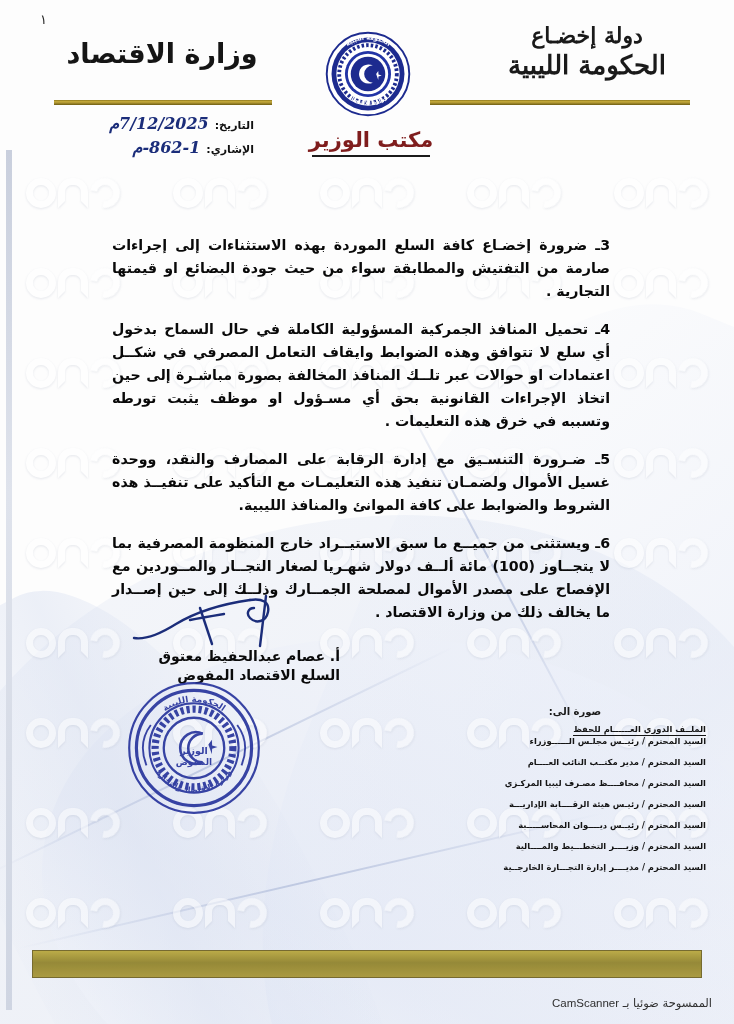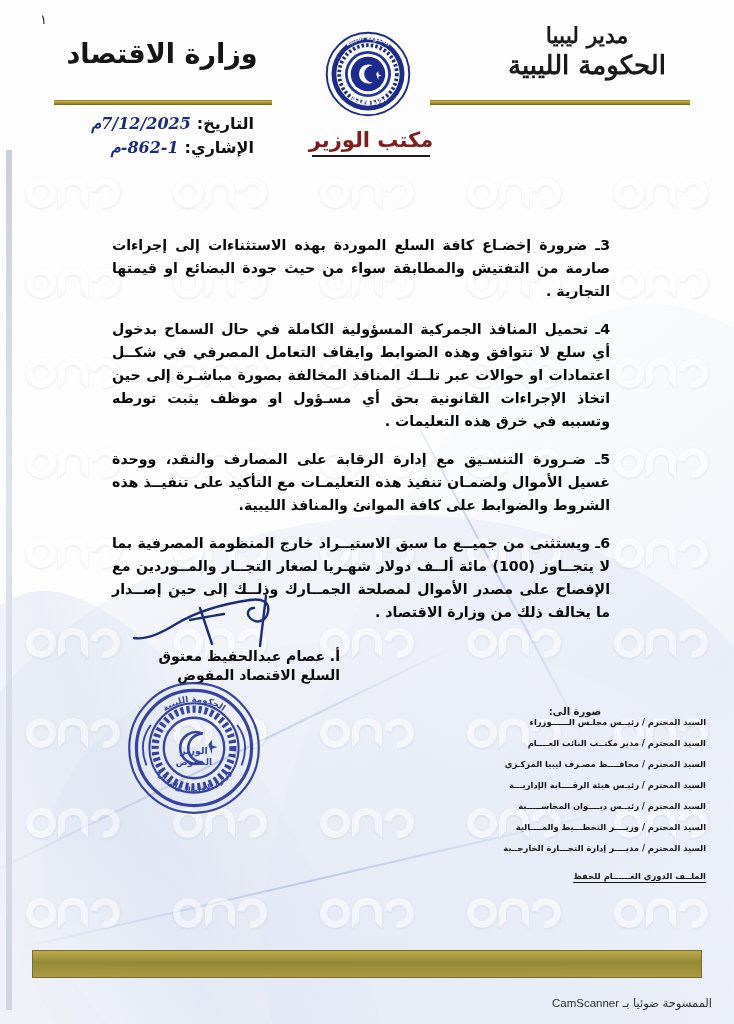--- a/index.html
+++ b/index.html
@@ -165,21 +165,21 @@
     color: #111;
   }
   .meta-row {
     display: flex;
     align-items: baseline;
     justify-content: flex-start;
     gap: 6px;
     margin-bottom: 5px;
     white-space: nowrap;
   }
-  .meta-label { font-weight: bold; font-size: 16px; }
+  .meta-label { font-weight: bold; font-size: 11px; }
   .meta-value {
     font-family: "DejaVu Serif", "Liberation Serif", serif;
     color: #1b2d7a;
     font-size: 16px;
     font-weight: bold;
     font-style: italic;
     letter-spacing: .5px;
   }
 
   .corner-mark {
@@ -560,21 +560,21 @@
 
   <div class="header">
 
     <div class="corner-mark">١</div>
 
     <div class="ministry-title">وزارة الاقتصاد</div>
     <div class="rule-gold rule-left"></div>
     <div class="rule-gold rule-right"></div>
 
     <div class="state-title">
-      <div class="l1">مدير ليبيا</div>
+      <div class="l1">دولة إخضـاع</div>
       <div class="l2">الحكومة الليبية</div>
     </div>
 
     <div class="emblem">
       <svg viewBox="0 0 100 100" xmlns="http://www.w3.org/2000/svg">
         <defs>
           <path id="arcTop" d="M 14,50 A 36,36 0 0 1 86,50" fill="none"></path>
           <path id="arcBot" d="M 18,50 A 32,32 0 0 0 82,50" fill="none"></path>
         </defs>
         <circle cx="50" cy="50" r="44" fill="#ffffff"></circle>
@@ -655,32 +655,32 @@
           <textPath href="#sealBot" startOffset="50%" text-anchor="middle">وزارة الاقتصاد والتجارة</textPath>
         </text>
         <text x="50" y="54" font-size="6.6" font-family="DejaVu Sans, sans-serif" font-weight="bold" fill="#24319b" text-anchor="middle">الوزير</text>
         <text x="50" y="62" font-size="6.2" font-family="DejaVu Sans, sans-serif" font-weight="bold" fill="#24319b" text-anchor="middle">المفوض</text>
       </g>
     </svg>
   </div>
 
   <div class="cc-block">
     <div class="cc-head">صورة الى:</div>
+    <div style="text-align:right;">
+      <span class="cc-last">الملــف الدوري العــــــام للحفظ</span>
+    </div>
     <div id="cc-items">
         <div class="cc-item">السيد المحترم / رئيــس مجلـس الــــــوزراء</div>
         <div class="cc-item">السيد المحترم / مدير مكتــب النائب العــــام</div>
         <div class="cc-item">السيد المحترم / محافــــظ مصـرف ليبيا المركـزي</div>
         <div class="cc-item">السيد المحترم / رئيـس هيئة الرقــــابة الإداريـــة</div>
         <div class="cc-item">السيد المحترم / رئيــس ديــــوان المحاســـــبة</div>
         <div class="cc-item">السيد المحترم / وزيــــر التخطـــيط والمــــالية</div>
         <div class="cc-item">السيد المحترم / مديــــر إدارة التجـــارة الخارجــية</div>
       </div>
-    <div style="text-align:right;">
-      <span class="cc-last">الملــف الدوري العــــــام للحفظ</span>
-    </div>
   </div>
 
   <div class="footer-bar"></div>
   <div class="cam-footer">
     <span>الممسوحة ضوئيا بـ</span>
     <span class="brand">CamScanner</span>
   </div>
 
 </div>
 

